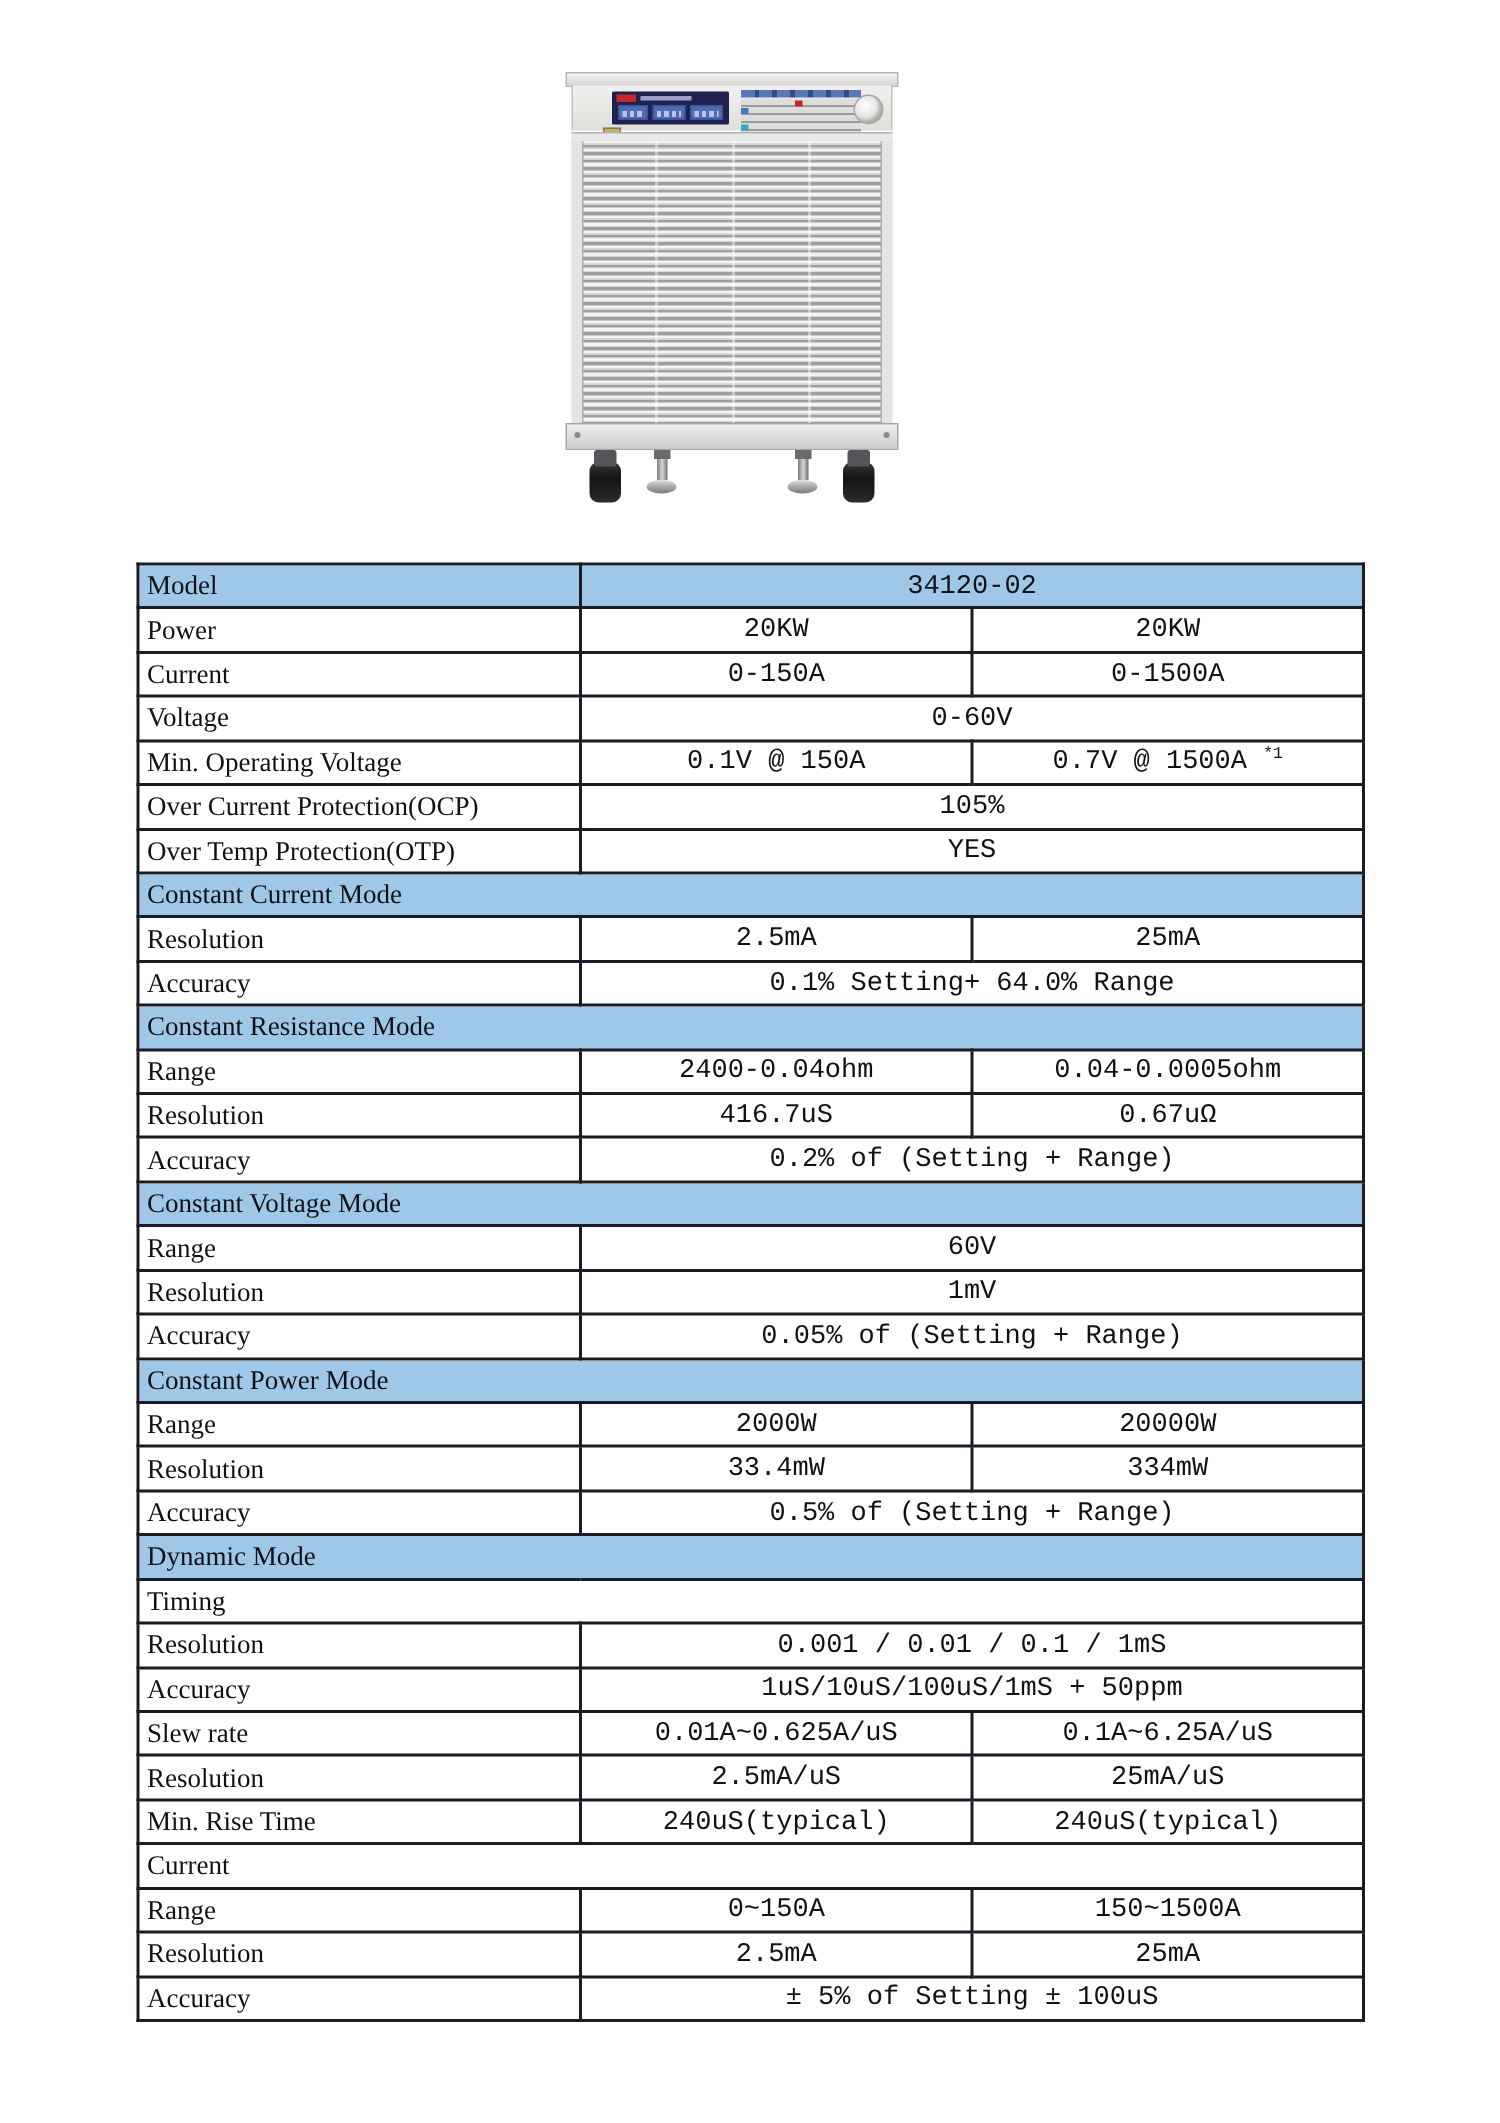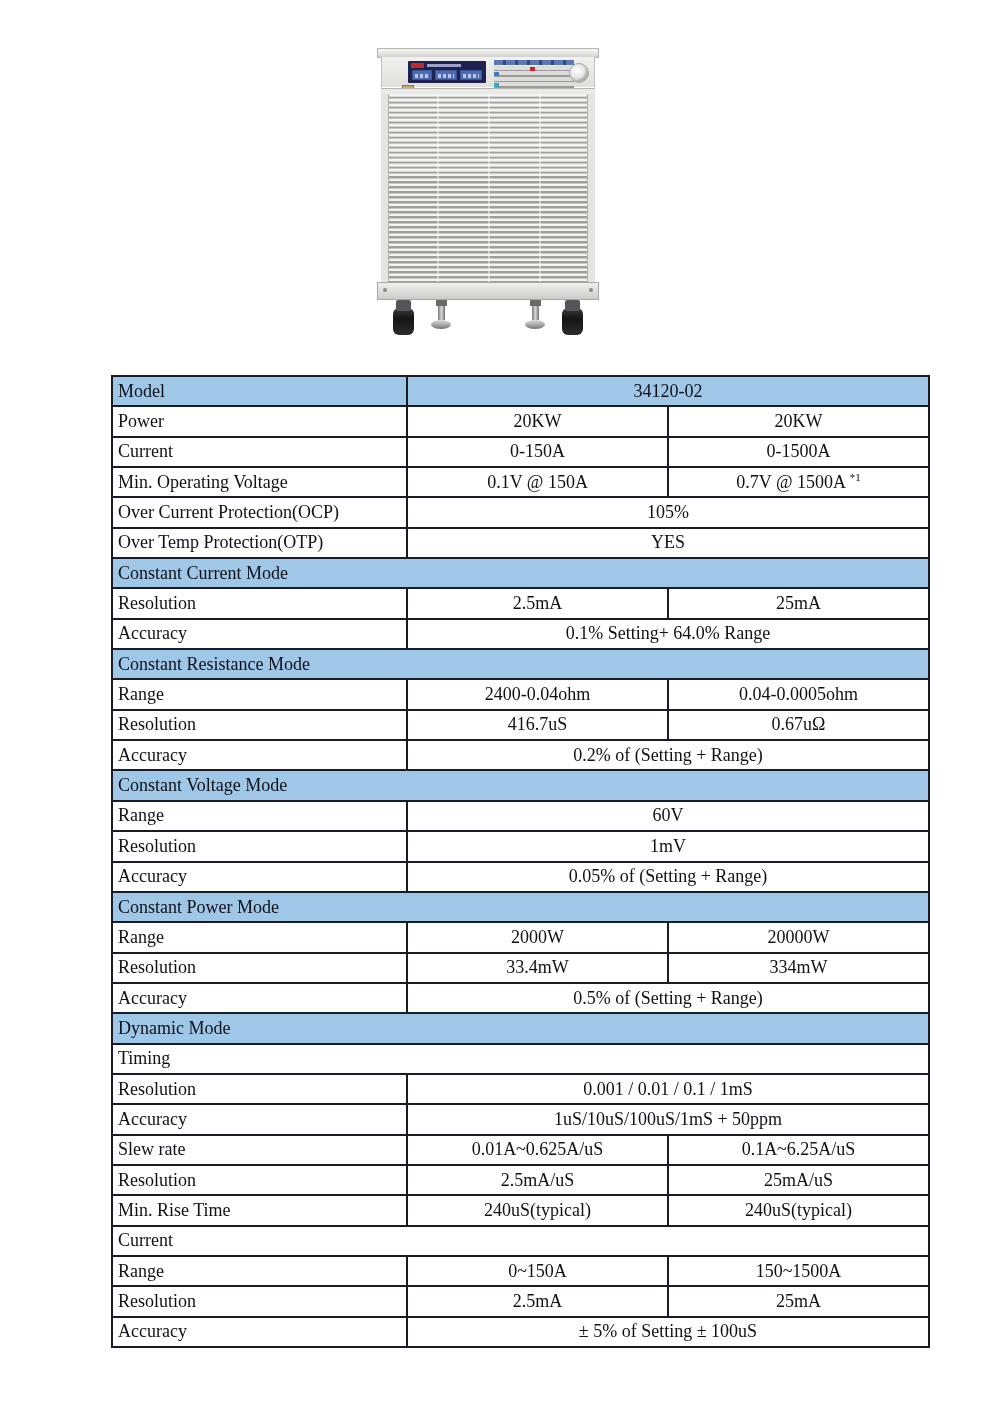--- a/index.html
+++ b/index.html
@@ -56,25 +56,25 @@
   .foot{width:20px;}
   .c-fl{left:50px;} .c-fr{right:50px;}
   .foot-collar{margin:0 auto;width:11px;height:6px;background:#6a6a68;}
   .foot-stem{margin:0 auto;width:7px;height:14px;
              background:linear-gradient(90deg,#7a7a78,#d6d6d4 50%,#6e6e6c);}
   .foot-pad{margin:0 auto;width:20px;height:9px;border-radius:50%;
             background:linear-gradient(#dcdcda,#787876);}
 
   
   table.spec{position:absolute;left:91px;top:375px;width:817px;height:973px;
-             border-collapse:collapse;table-layout:fixed;font-size:18px;margin-left:20px;}
+             border-collapse:collapse;table-layout:fixed;font-size:18px;}
   td{border:2px solid #1b1b25;padding:0;vertical-align:middle;height:21px;
      overflow:hidden;white-space:nowrap;}
   td.lab{text-align:left;padding-left:5px;}
-  td.val{text-align:center;}
+  td.val{text-align:center;font-family:Liberation Mono, monospace;}
   td.blue{background:#9fc7e8;}
   sup{font-size:11px;line-height:0;vertical-align:super;}
   td.lab sup{font-weight:bold;}
 </style>
 </head>
 <body>
 
 <div class="device">
   <div class="dev-cap"></div>
   <div class="dev-header">
@@ -142,20 +142,24 @@
         <td class="lab">Power</td>
         <td class="val">20KW</td>
         <td class="val">20KW</td>
       </tr>
       <tr>
         <td class="lab">Current</td>
         <td class="val">0-150A</td>
         <td class="val">0-1500A</td>
       </tr>
       <tr>
+        <td class="lab">Voltage</td>
+        <td colspan="2" class="val">0-60V</td>
+      </tr>
+      <tr>
         <td class="lab">Min. Operating Voltage</td>
         <td class="val">0.1V @ 150A</td>
         <td class="val">0.7V @ 1500A <sup>*1</sup></td>
       </tr>
       <tr>
         <td class="lab">Over Current Protection(OCP)</td>
         <td colspan="2" class="val">105%</td>
       </tr>
       <tr>
         <td class="lab">Over Temp Protection(OTP)</td>

